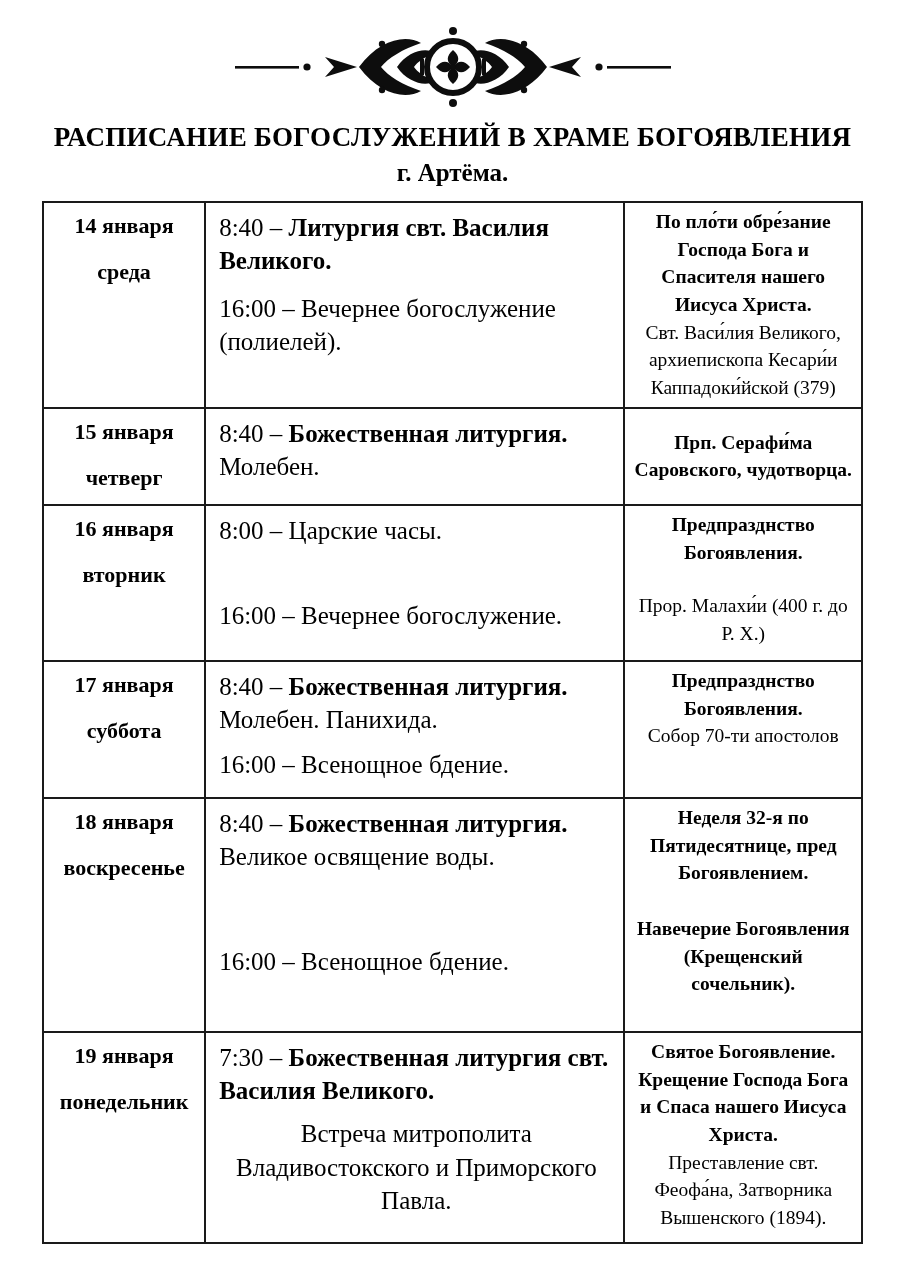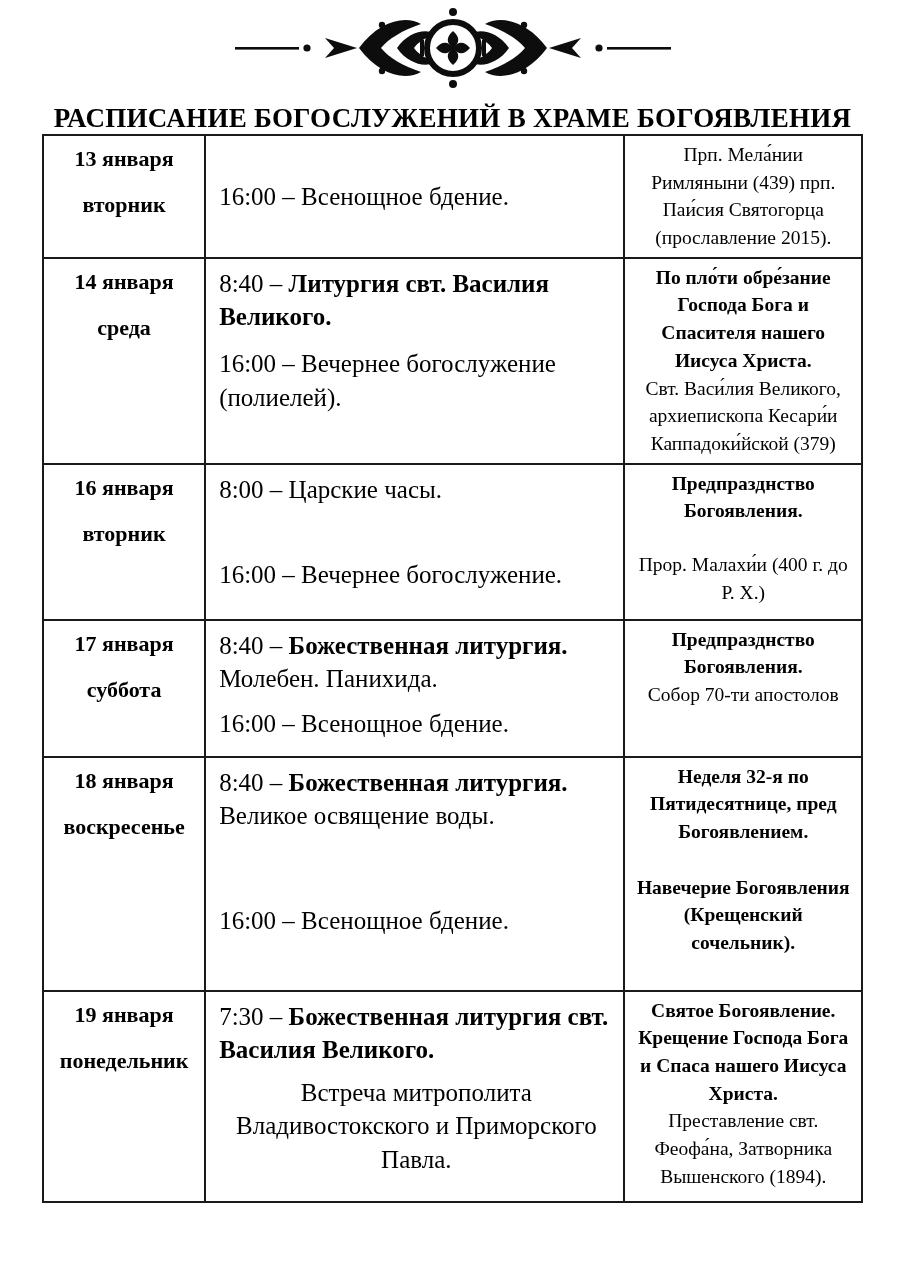--- a/index.html
+++ b/index.html
@@ -4,21 +4,21 @@
 <style>
   html, body {
     margin: 0; padding: 0;
     background: #ffffff;
     font-family: "Liberation Serif", "DejaVu Serif", serif;
     color: #000;
   }
   .page {
     width: 905px; height: 1272px;
     box-sizing: border-box;
-    padding: 5px 42px 0 42px;
+    padding: 24px 42px 0 42px;
     background: #fff;
     overflow: hidden;
   }
   .ornament { text-align: center; height: 90px; line-height: 0; }
   .title {
     font-size: 27px; font-weight: bold; text-align: center;
     margin: 8px 0 0 0; letter-spacing: 0.3px; line-height: 1.15;
   }
   .subtitle {
     font-size: 25px; font-weight: bold; text-align: center;
@@ -87,53 +87,55 @@
         <path d="M220 26 C 227 32, 227 38, 220 43 C 213 38, 213 32, 220 26 Z"></path>
         <path d="M220 60 C 227 54, 227 48, 220 43 C 213 48, 213 54, 220 60 Z"></path>
         <path d="M203 43 C 209 36, 215 36, 220 43 C 215 50, 209 50, 203 43 Z"></path>
         <path d="M237 43 C 231 36, 225 36, 220 43 C 225 50, 231 50, 237 43 Z"></path>
         <circle cx="220" cy="43" r="3"></circle>
       </g>
     </svg>
   </div>
 
   <div class="title">РАСПИСАНИЕ БОГОСЛУЖЕНИЙ В ХРАМЕ БОГОЯВЛЕНИЯ</div>
+  <div class="subtitle">г. Артёма.</div>
 
   <table class="schedule">
     <colgroup>
         <col class="c1">
         <col class="c2">
         <col class="c3">
       </colgroup>
     <tbody>
-      <tr class="r0">
-        <td class="cdate">
-          <div>13 января</div>
-          <div class="wday">вторник</div>
-        </td>
-        <td class="csvc vmid">
-            <div class="para"><span>16:00 – Всенощное бдение.</span></div>
-          </td>
-        <td class="cfeast vmid">
-            <div class="para"><span>Прп. Мела́нии Римляныни (439) прп. Паи́сия Святогорца (прославление 2015).</span></div>
-          </td>
-      </tr>
       <tr class="r1">
         <td class="cdate">
           <div>14 января</div>
           <div class="wday">среда</div>
         </td>
         <td class="csvc">
             <div class="para"><span>8:40 – </span><span class="b">Литургия свт. Василия Великого.</span></div>
             <div class="gap" style="height: 14px;"></div>
             <div class="para"><span>16:00 – Вечернее богослужение (полиелей).</span></div>
           </td>
         <td class="cfeast">
             <div class="para"><span class="b">По пло́ти обре́зание Господа Бога и Спасителя нашего Иисуса Христа.</span></div>
             <div class="para"><span>Свт. Васи́лия Великого, архиепископа Кесари́и Каппадоки́йской (379)</span></div>
+          </td>
+      </tr>
+      <tr class="r2">
+        <td class="cdate">
+          <div>15 января</div>
+          <div class="wday">четверг</div>
+        </td>
+        <td class="csvc">
+            <div class="para"><span>8:40 – </span><span class="b">Божественная литургия.</span></div>
+            <div class="para"><span>Молебен.</span></div>
+          </td>
+        <td class="cfeast vmid">
+            <div class="para"><span class="b">Прп. Серафи́ма Саровского, чудотворца.</span></div>
           </td>
       </tr>
       <tr class="r3">
         <td class="cdate">
           <div>16 января</div>
           <div class="wday">вторник</div>
         </td>
         <td class="csvc">
             <div class="para"><span>8:00 – Царские часы.</span></div>
             <div class="gap" style="height: 52px;"></div>

